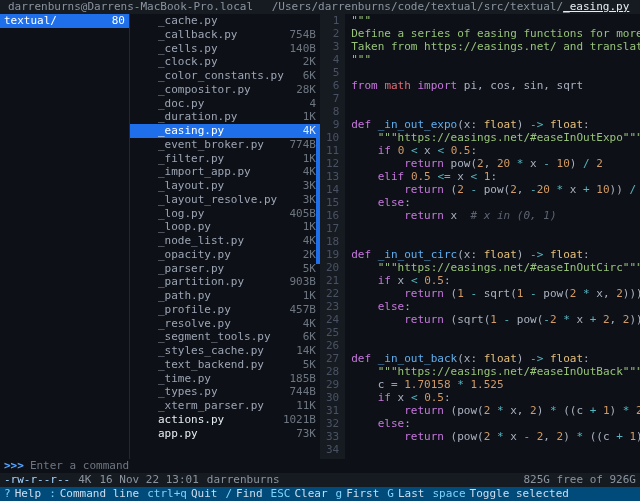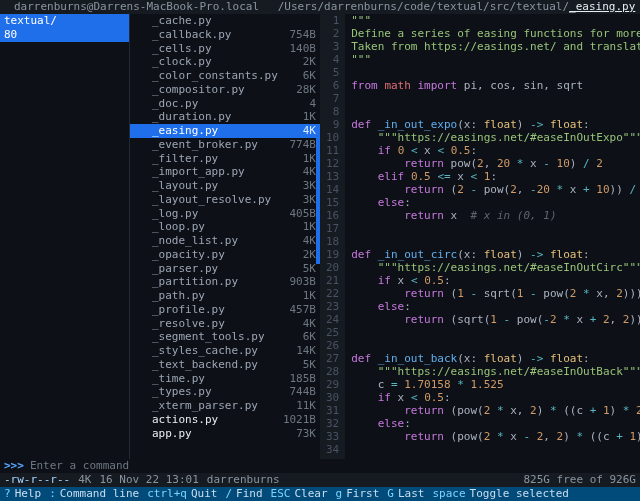--- a/index.html
+++ b/index.html
@@ -12,50 +12,49 @@
     height: 501px;
     overflow: hidden;
     line-height: 1.25;
   }
   .header {
     display: flex;
     height: 14px;
     background: #161b22;
     color: #8b949e;
   }
-  .header-left { flex: 0 0 auto; padding: 0 14px; text-align: right; }
+  .header-left { flex: 0 0 auto; padding: 0 8px; text-align: right; }
   .header-right { flex: 1; text-align: center; padding: 0 2px; }
   .header-right .fname { color: #e6edf3; text-decoration: underline; }
   .main {
     display: flex;
     height: 445px;
   }
   .sidebar {
     width: 130px;
     background: #0d1117;
     border-right: 1px solid #1f2937;
   }
   .sidebar-path {
     background: #1f6feb;
     color: #fff;
     padding: 0 4px;
     display: flex;
     justify-content: space-between;
-    flex-direction: column;
   }
   .filetree {
     width: 190px;
     background: #0d1117;
     overflow: hidden;
     position: relative;
   }
   .ft-row {
     display: flex;
     justify-content: space-between;
-    padding: 0 4px 0 22px;
+    padding: 0 4px 0 28px;
     white-space: nowrap;
     color: #9da5b4;
   }
   .ft-row.highlight {
     color: #e6edf3;
   }
   .ft-row.selected {
     background: #1f6feb;
     color: #fff;
   }

